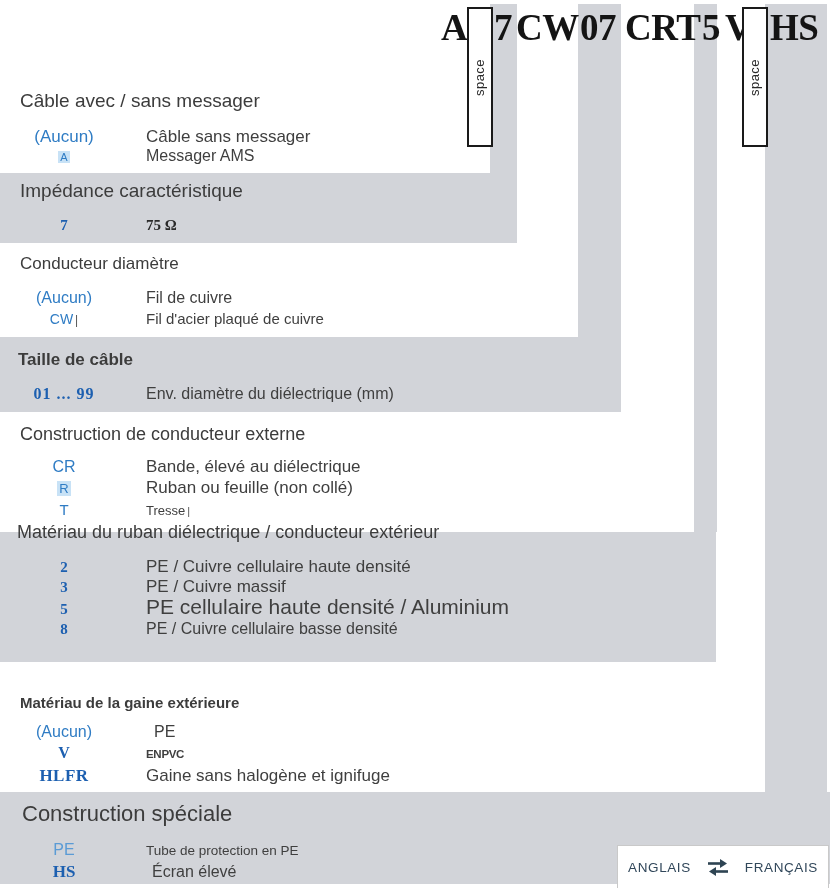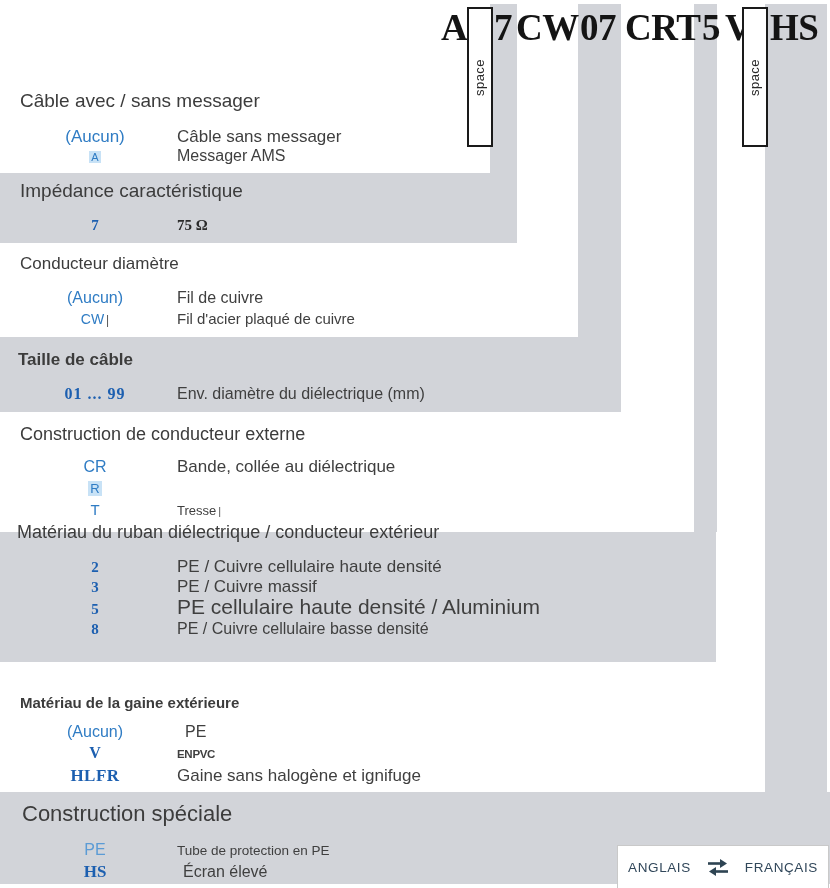--- a/index.html
+++ b/index.html
@@ -19,21 +19,21 @@
     border:2px solid #1a1a1a;display:flex;align-items:center;justify-content:center;z-index:3;
   }
   .space-box span{
     transform:rotate(-90deg);font-size:13px;color:#2a2a2a;letter-spacing:0.5px;white-space:nowrap;
   }
   
   .section{position:absolute;left:0;z-index:2;}
   .section h2{
     margin:0 0 0 20px;font-weight:400;color:#3c3c3c;font-size:19px;line-height:22px;white-space:nowrap;
   }
-  .rows{margin-top:12px;margin-left:31px;}
+  .rows{margin-top:12px;}
   .row{display:flex;align-items:baseline;line-height:21px;white-space:nowrap;}
   .code{flex:0 0 128px;text-align:center;}
   .desc{margin-left:18px;color:#3f3f3f;font-size:17px;}
   .code-sans{color:#2f7cc4;font-size:17px;}
   .code-serif{font-family:"Liberation Serif",serif;font-weight:700;color:#1c5fb0;font-size:15px;}
   .code-light{color:#5b9bd5;font-size:16px;}
   .hl{background:#c8e2f6;padding:0 2px;}
   .serif-dark{font-family:"Liberation Serif",serif;font-weight:700;color:#2a2a2a;}
   .caret::after{content:"|";color:#555;font-weight:400;font-size:0.85em;margin-left:2px;}
   
@@ -122,24 +122,25 @@
         <span class="desc" style="font-size:16px;">Env. diamètre du diélectrique (mm)</span>
       </div>
     </div>
   </div>
 
   <div class="section" style="top:424px;width:690px;">
     <h2 style="font-size:18px;line-height:21px;">Construction de conducteur externe</h2>
     <div class="rows" style="margin-top:11px;">
       <div class="row">
         <span class="code code-sans" style="font-size:16px;">CR</span>
-        <span class="desc">Bande, collée au diélectrique</span>
+        <span class="desc">Bande, élevé au diélectrique</span>
       </div>
       <div class="row">
         <span class="code"><span class="code-sans hl" style="font-size:13px;">R</span></span>
+        <span class="desc">Ruban ou feuille (non collé)</span>
       </div>
       <div class="row">
         <span class="code code-sans" style="font-size:15px;">T</span>
         <span class="desc caret" style="font-size:13px;">Tresse</span>
       </div>
     </div>
   </div>
 
   <div class="section" style="top:522px;width:710px;">
     <h2 style="font-size:18px;line-height:21px;margin-left:17px;">Matériau du ruban diélectrique / conducteur extérieur</h2>

